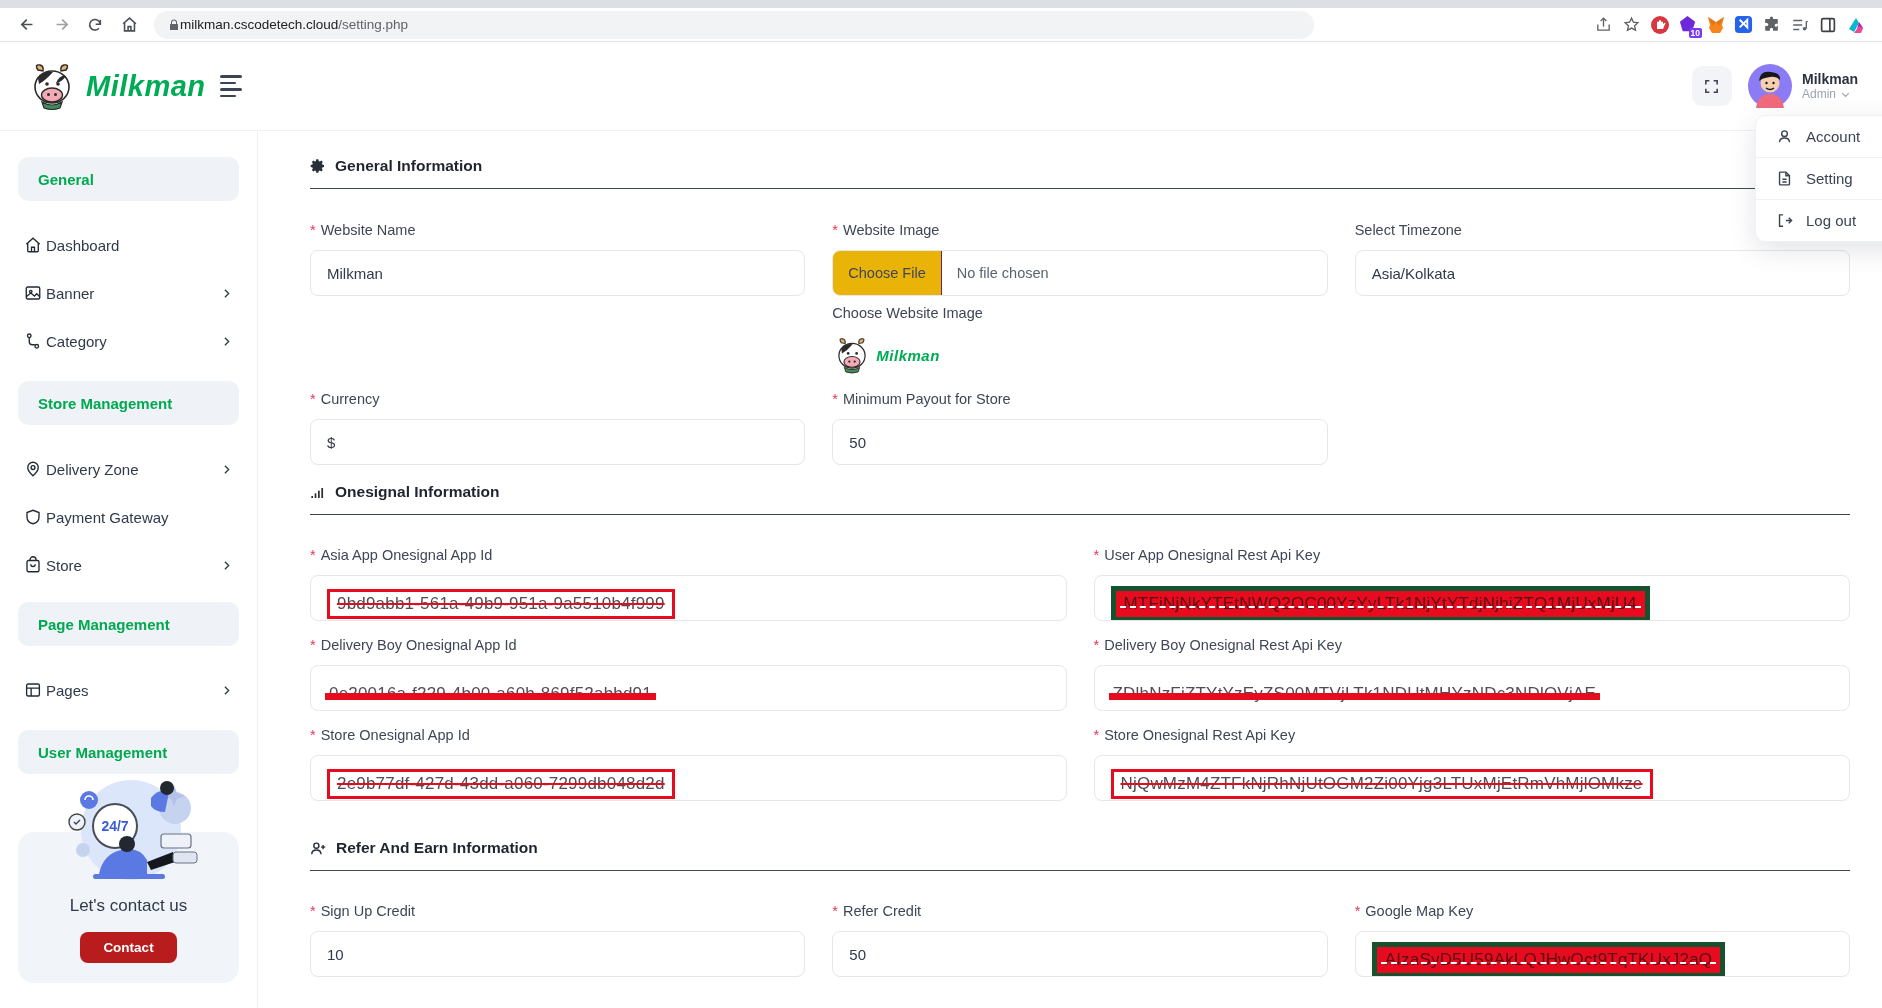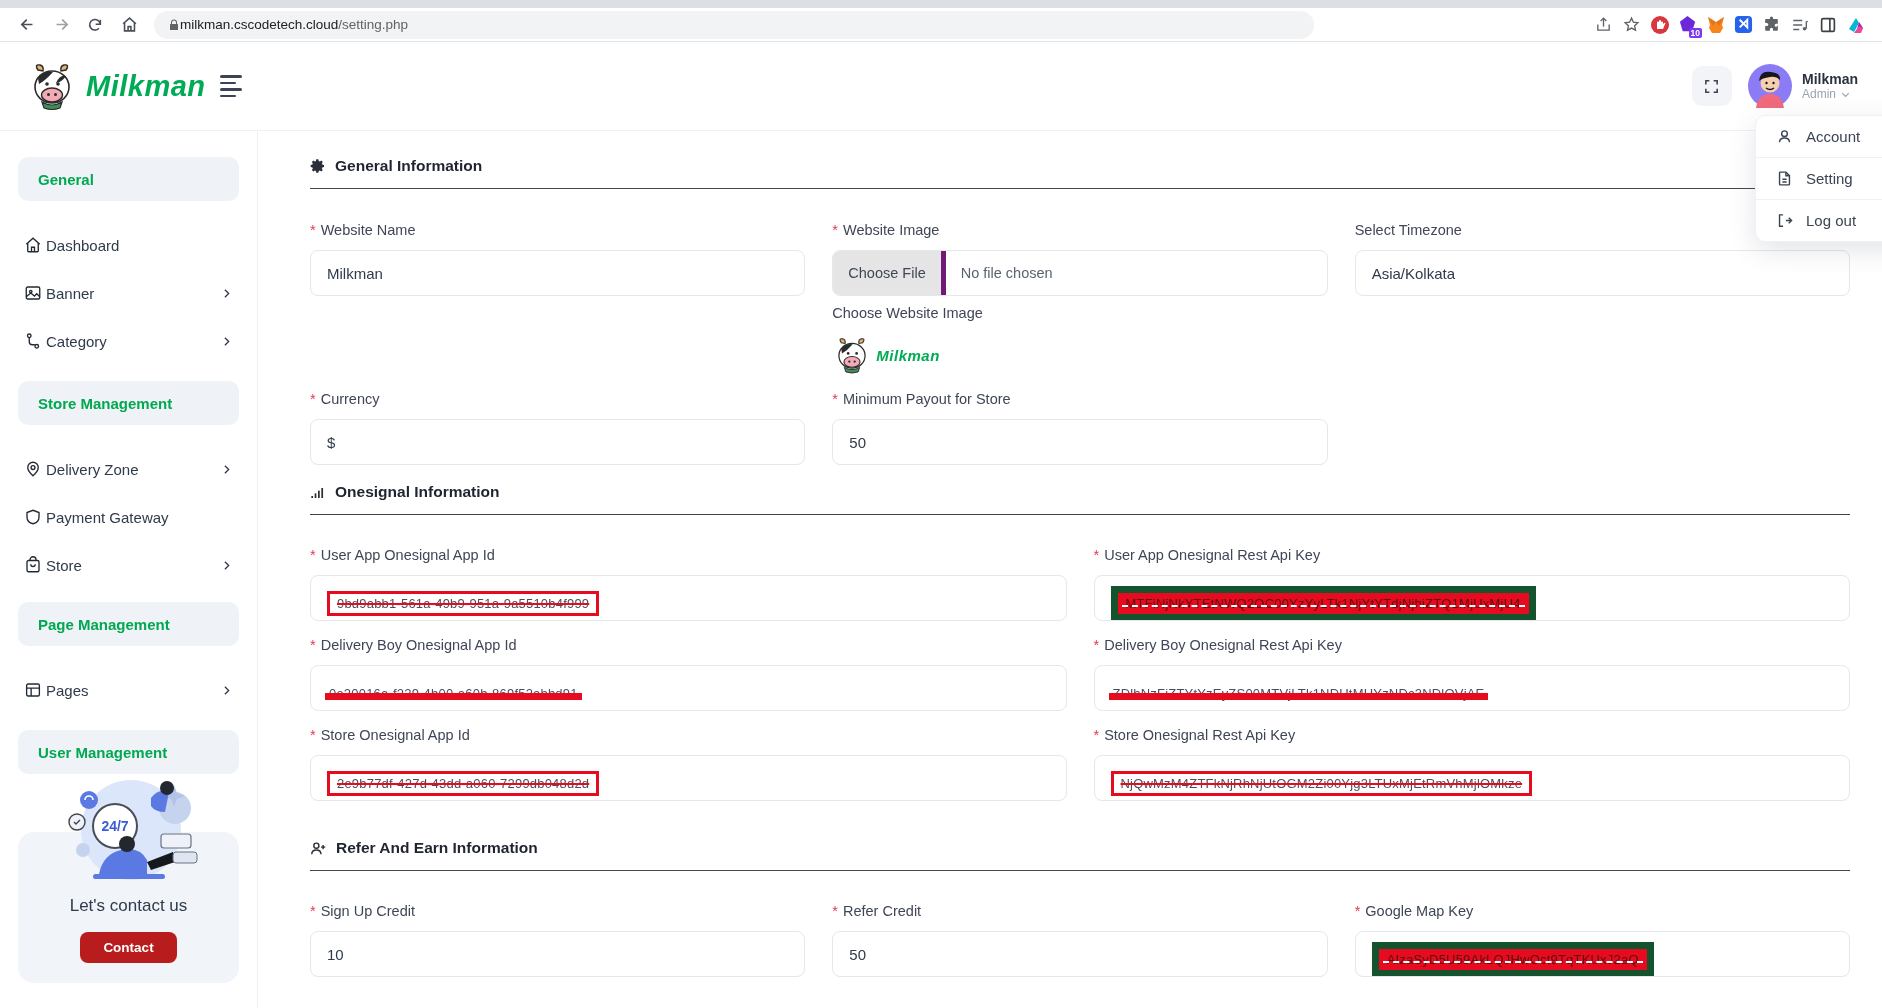--- a/index.html
+++ b/index.html
@@ -53,32 +53,32 @@
   .sectitle { display:flex; align-items:center; gap:9px; font-size:15.5px; font-weight:bold; color:#1f2430; }
   .secline { border:none; border-top:1px solid #41474f; margin-top:13px; }
   .grid3 { display:grid; grid-template-columns:1fr 1fr 1fr; column-gap:27px; }
   .grid2 { display:grid; grid-template-columns:1fr 1fr; column-gap:27px; }
   .row1 { margin-top:33px; } .row2 { margin-top:14px; } .rowA { margin-top:32px; } .rowB { margin-top:16px; }
   .sec2 { margin-top:18px; } .sec3 { margin-top:38px; }
   .flabel { font-size:14.5px; color:#3f4656; display:flex; gap:5px; }
   .req { color:#e63757; }
   .ibox { margin-top:12px; height:46px; border:1px solid #e4e7eb; border-radius:8px; background:#fff; display:flex; align-items:center; padding:0 16px; font-size:15px; color:#2f3a4a; overflow:hidden; white-space:nowrap; }
   .filebox { padding:0; }
-  .filebtn { background:#e5e5e5; height:100%; display:flex; align-items:center; padding:0 15px; border-right:5px solid #701a75; color:#3f4656; font-size:14.5px; cursor:pointer; }
+  .filebtn { background:#eab308; height:100%; display:flex; align-items:center; padding:0 15px; border-right:1px solid #701a75; color:#3f4656; font-size:14.5px; cursor:pointer; }
   .filestatus { padding:0 15px; color:#5a6270; font-size:14.5px; }
   .hint { margin-top:9px; font-size:14.5px; color:#3f4656; }
   .minilogo { margin-top:12px; display:flex; align-items:center; gap:4px; }
   .minilogo .brandname { font-size:15px; }
 
   
-  .rd { font-size:13px; letter-spacing:.2px;margin-top:11px; }
+  .rd { font-size:17px; letter-spacing:.2px;margin-top:11px; }
   .rd-outline { border:3px solid #e60b1e; padding:2px 7px; color:#4a4f57; text-decoration:line-through; text-decoration-color:#e60b1e; text-decoration-thickness:2px; }
   .rd-strike { position:relative; color:#4a4f57; padding:2px 2px; }
   .rd-strike::after { content:""; position:absolute; left:-2px; right:-2px; top:46%; height:7px; background:#e60b1e; }
-  .rd-fill { position:relative; background:#e60b1e; color:#5c0d12; padding:3px 8px; border:7px solid #14532d; }
+  .rd-fill { position:relative; background:#e60b1e; color:#5c0d12; padding:3px 8px; border:5px solid #14532d; }
   .rd-fill::after { content:""; position:absolute; left:4px; right:4px; top:58%; border-top:2px dashed #ffffff; }
 
   svg { display:block; }
 </style>
 </head>
 <body>
 
 <div class="stage">
 
   <div class="chrome">
@@ -450,21 +450,21 @@
           <rect x="17" y="6" width="2.6" height="15"></rect>
         </svg>
       <span>Onesignal Information</span>
     </div>
     <hr class="secline">
 
     <div class="grid2 rowA">
       <div class="field">
         <div class="flabel">
             <span class="req">*</span>
-            <span>User App Onesignal App Id</span>
+            <span>Asia App Onesignal App Id</span>
           </div>
         <div class="ibox">
             <span class="rd rd-outline">9bd9abb1-561a-49b9-951a-9a5510b4f999</span>
           </div>
       </div>
       <div class="field">
         <div class="flabel">
             <span class="req">*</span>
             <span>User App Onesignal Rest Api Key</span>
           </div>

